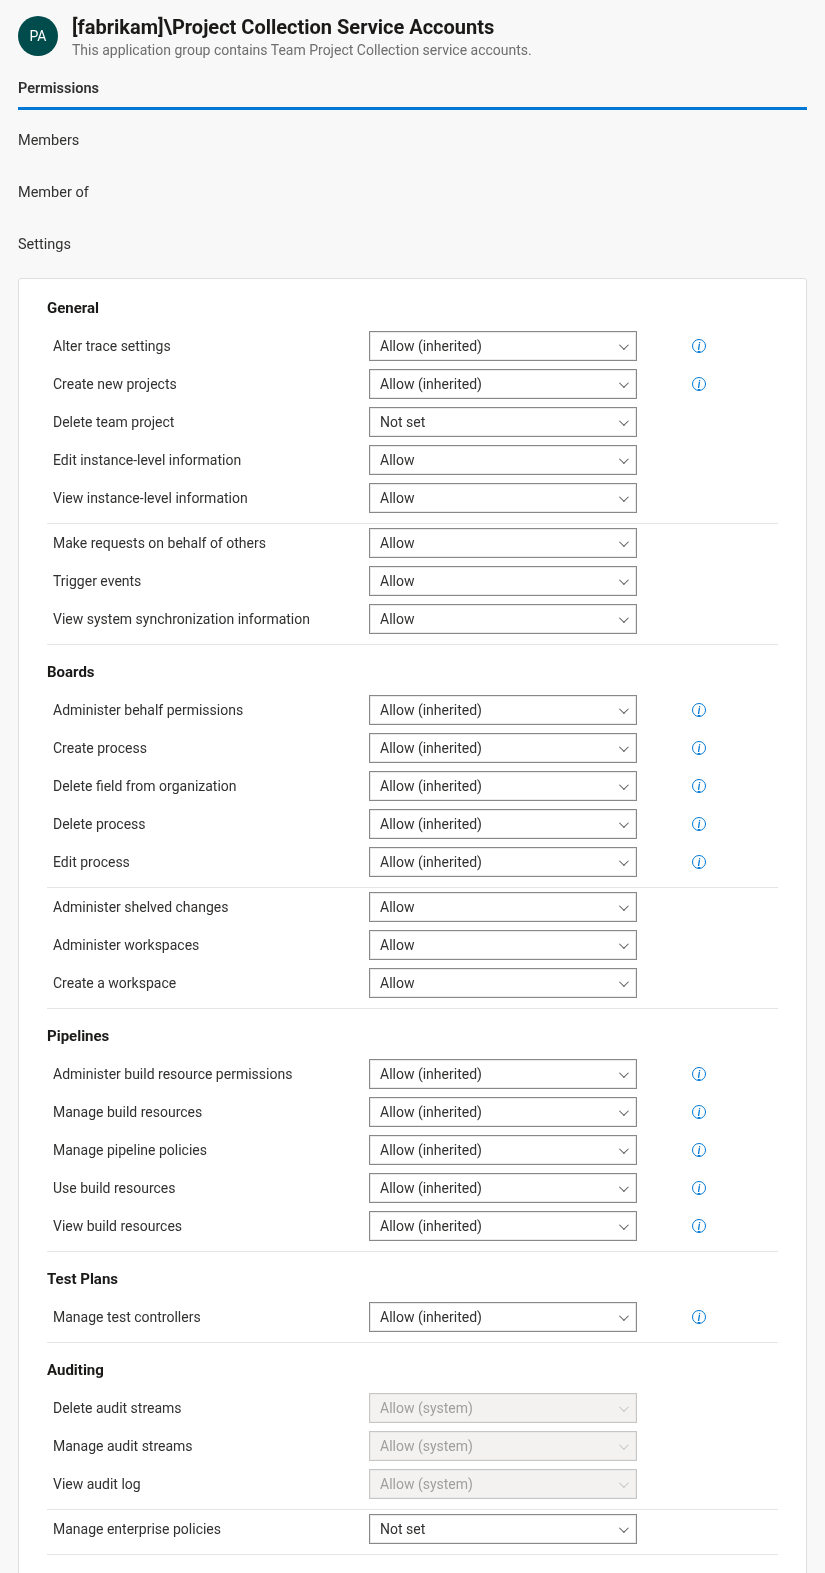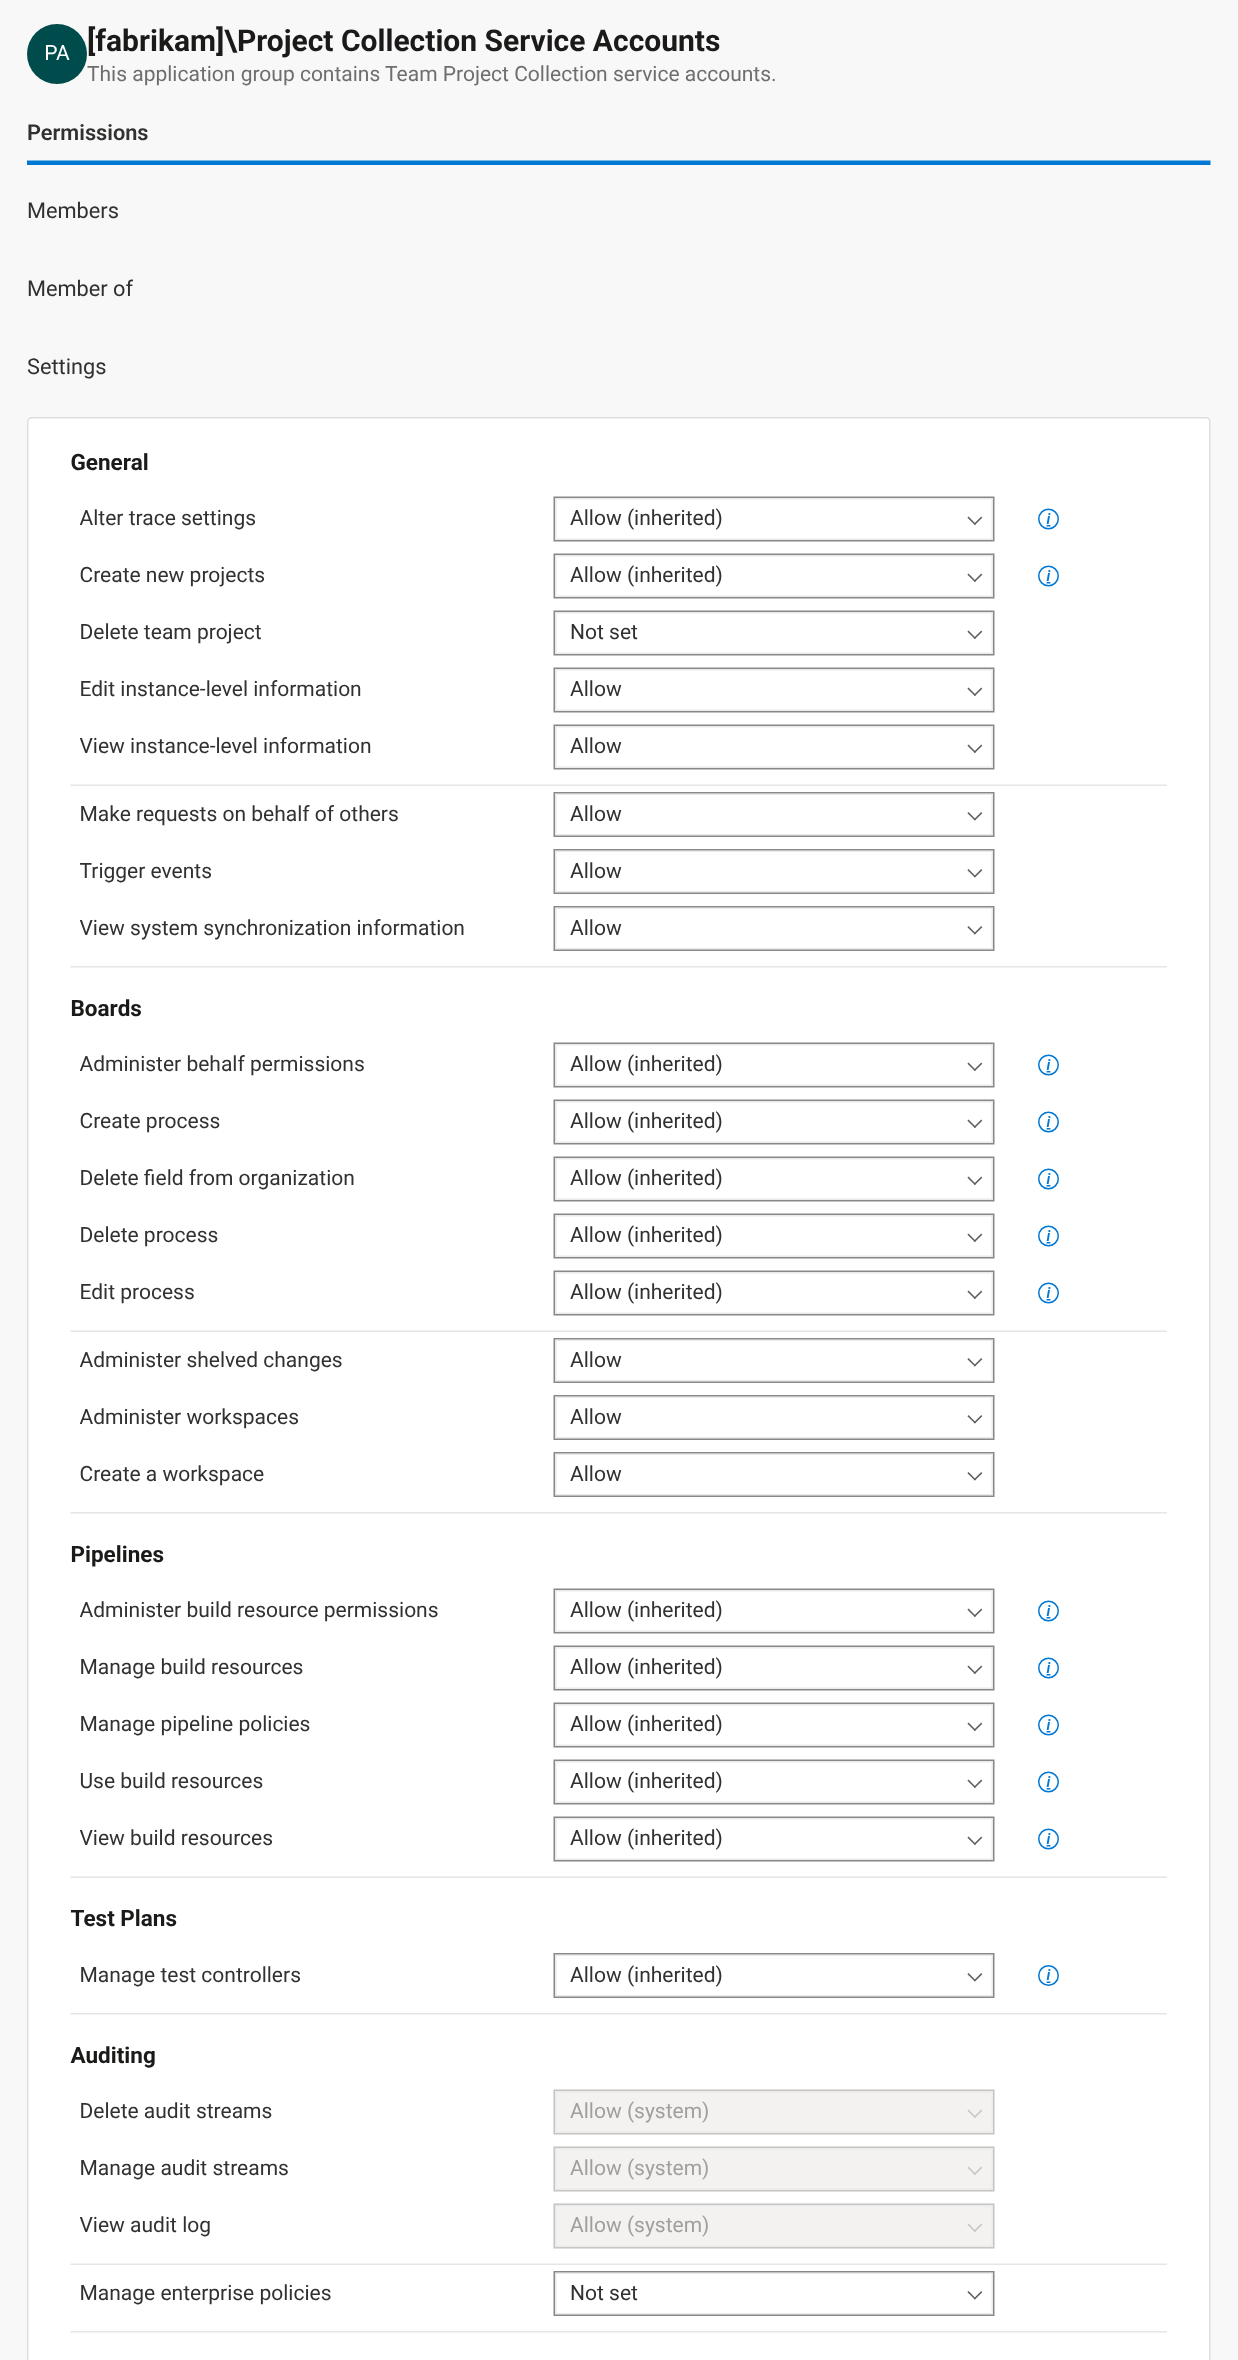--- a/index.html
+++ b/index.html
@@ -12,20 +12,21 @@
   }
   .page {
     width: 825px;
     margin: 0 auto;
     background: #f8f8f8;
   }
   .header {
     display: flex;
     align-items: flex-start;
     padding: 14px 18px 8px 18px;
+    gap: 14px;
   }
   .avatar {
     width: 40px; height: 40px;
     border-radius: 50%;
     background: #004b4b;
     color: #fff;
     display: flex;
     align-items: center;
     justify-content: center;
     font-size: 14px;
@@ -87,21 +88,21 @@
     font-size: 14px;
     color: #323130;
     padding-left: 6px;
     padding-right: 8px;
   }
   .perm-select {
     flex: 0 0 315px;
     position: relative;
   }
   .perm-select .box {
-    width: 294px;
+    width: 268px;
     height: 30px;
     border: 1px solid #8a8886;
     background: #fff;
     display: flex;
     align-items: center;
     justify-content: space-between;
     padding: 0 10px 0 10px;
     font-size: 14px;
     color: #323130;
     cursor: pointer;

